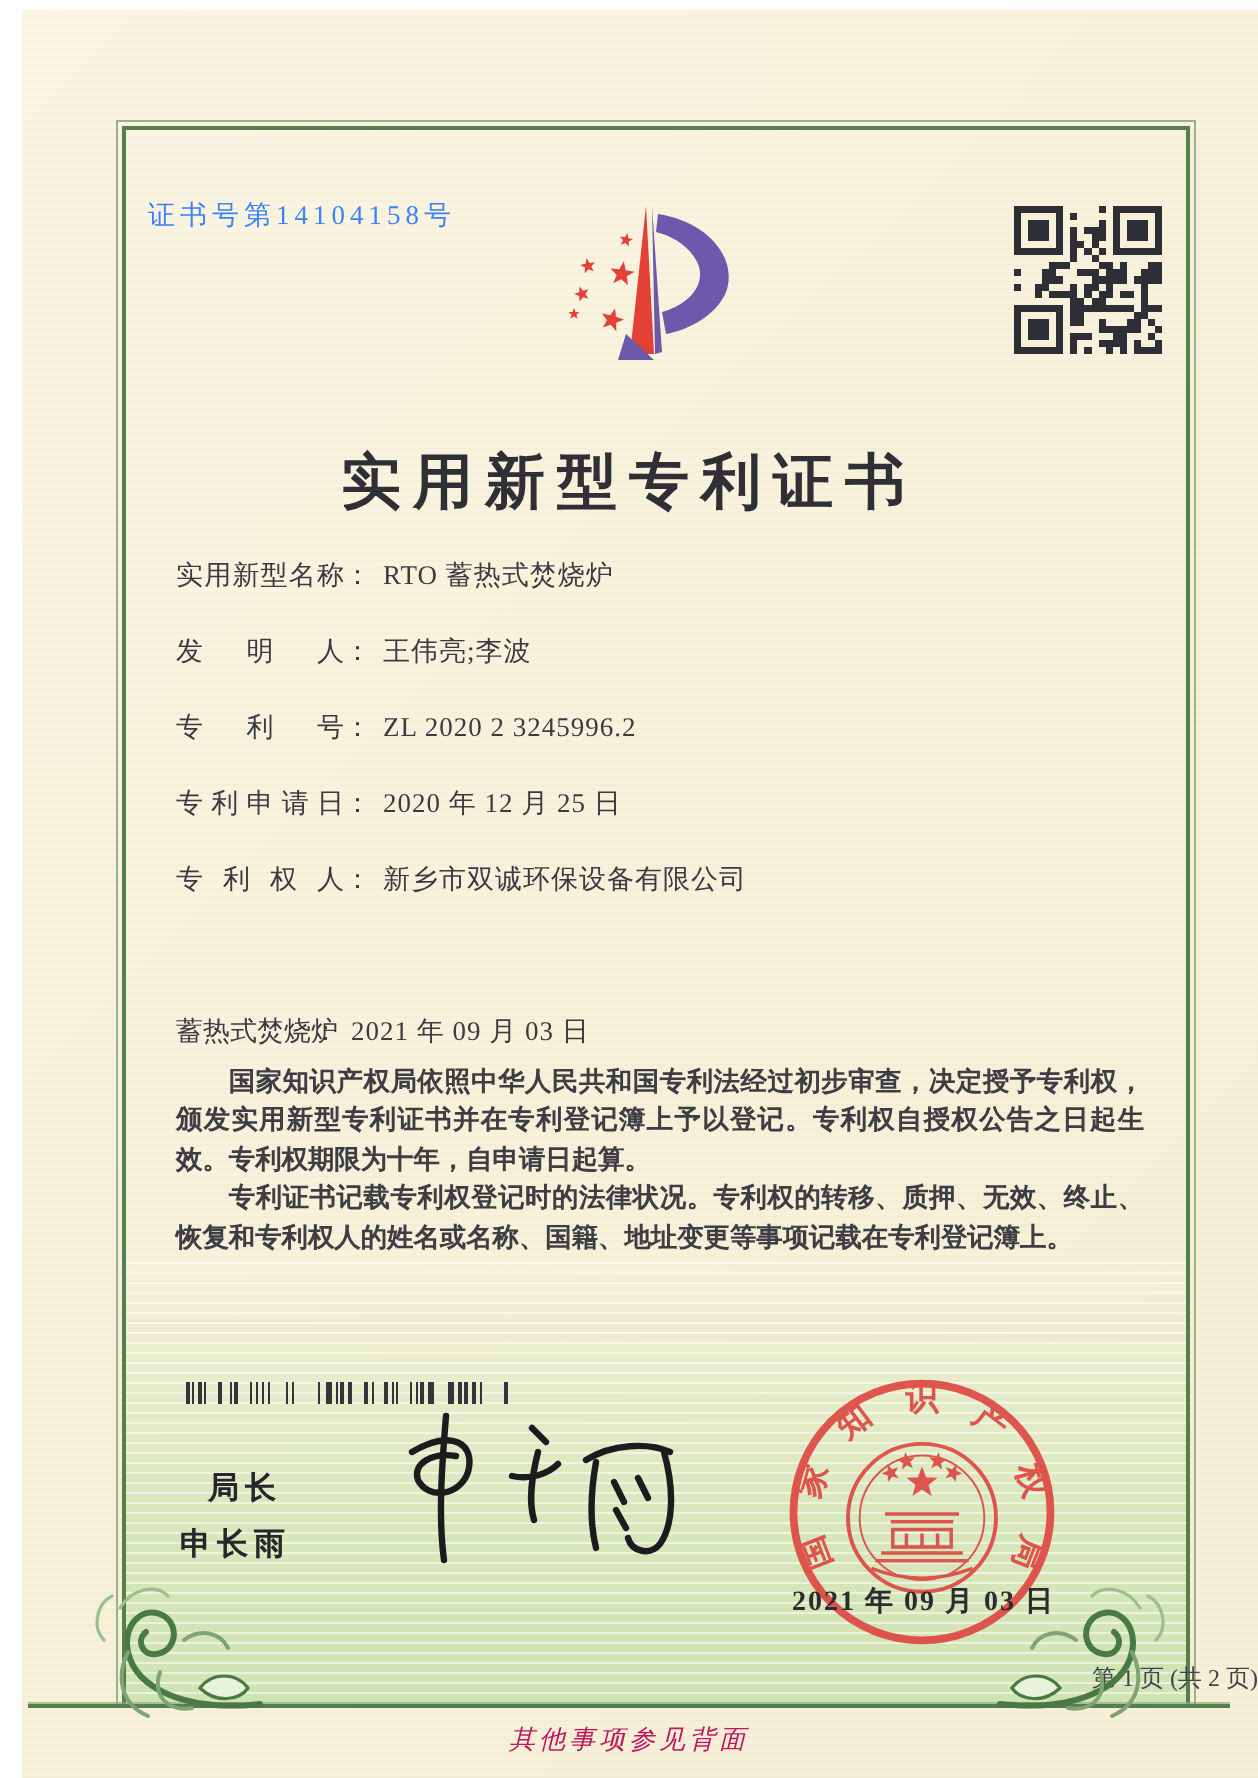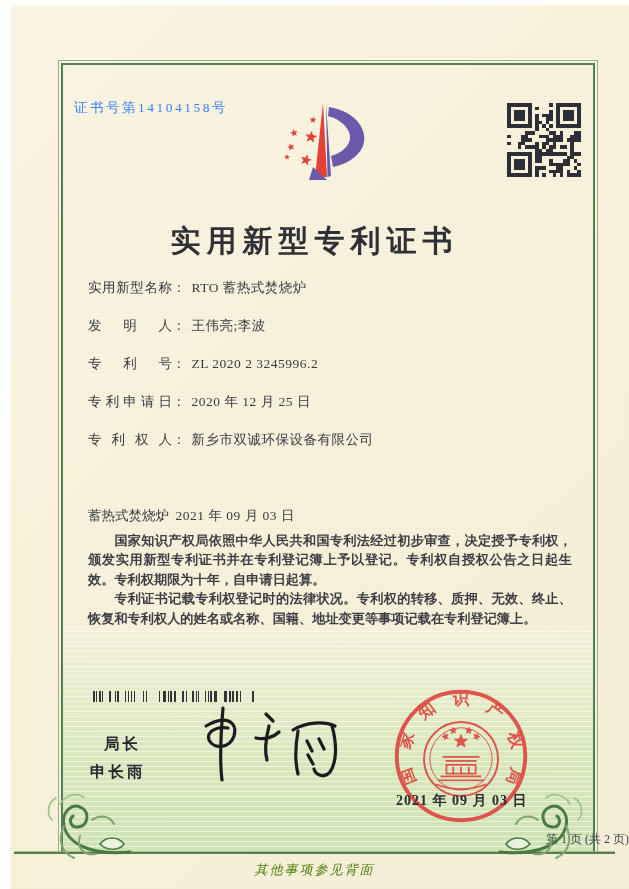--- a/index.html
+++ b/index.html
@@ -43,21 +43,21 @@
   .paragraphs p{margin:0;text-indent:2em;font-weight:bold;}
 
   .officer{position:absolute;left:90px;font-size:15.5px;font-weight:600;color:#26262b;letter-spacing:3px;}
   .officer.t1{top:734px;margin-left:14px;}
   .officer.t2{top:762px;}
 
   .seal-date{position:absolute;left:396px;top:792px;font-size:14px;font-weight:600;
              letter-spacing:1px;color:#2b2b30;z-index:6;}
   .page-info{position:absolute;left:0;top:831px;width:629px;text-align:right;font-size:12px;color:#43444a;}
   .back-note{position:absolute;left:0;top:861px;width:629px;text-align:center;font-size:13px;
-             letter-spacing:2px;color:#4d7c0f;font-style:italic;}
+             letter-spacing:2px;color:#be185d;font-style:italic;}
 
   svg{position:absolute;overflow:visible;}
   #logo{left:276px;top:100px;}
   #qr{left:507px;top:103px;}
   #barcode{left:89px;top:691px;}
   #signature{left:192px;top:700px;z-index:5;}
   #seal{left:388px;top:683px;z-index:4;opacity:.93;}
   #orn-left{left:40px;top:786px;z-index:3;}
   #orn-right{left:494px;top:786px;z-index:3;transform:scaleX(-1);}
   .seal-char{font-size:17px;font-weight:bold;fill:#dd4a44;

